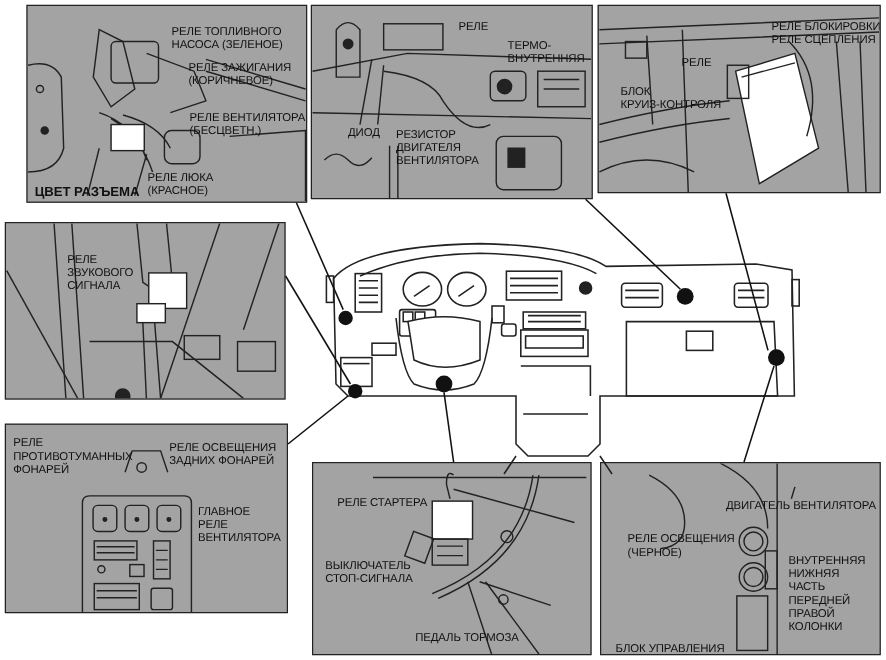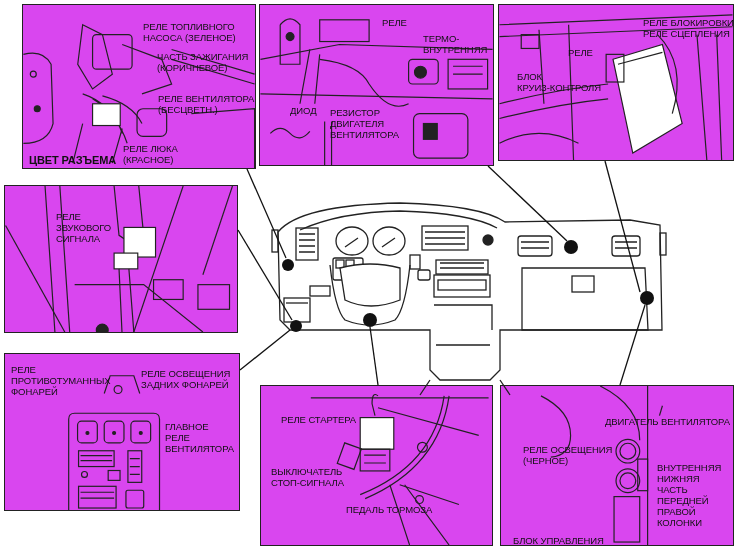--- a/index.html
+++ b/index.html
@@ -1,17 +1,17 @@
 <!DOCTYPE html>
 <html><head>
 <meta charset="utf-8">
 <style>
   html,body{margin:0;padding:0;background:#fff;}
   body{width:738px;height:550px;position:relative;overflow:hidden;font-family:"Liberation Sans",sans-serif;color:#111;}
-  .panel{position:absolute;border:1.5px solid #222;background:#d946ef;box-sizing:border-box;overflow:hidden;text-decoration:underline;}
+  .panel{position:absolute;border:1.5px solid #222;background:#a3a3a3;box-sizing:border-box;overflow:hidden;text-decoration:underline;}
   .lbl{position:absolute;font-size:9.5px;line-height:11px;letter-spacing:-0.1px;white-space:pre;color:#111;background:transparent;}
   .lbl.bold{font-weight:bold;font-size:11px;}
   svg.art{position:absolute;left:0;top:0;width:100%;height:100%;}
   svg.art *{fill:none;stroke:#222;stroke-width:1.2;}
   svg.art .f{fill:#222;}
   svg.art .w{fill:#fff;}
   #overlay{position:absolute;left:0;top:0;width:738px;height:550px;pointer-events:none;}
   #overlay line{stroke:#111;stroke-width:1.3;}
 </style>
 </head>
@@ -27,21 +27,21 @@
     <path d="M100 40 L140 55 L150 80 L120 90"></path>
     <path d="M60 90 Q90 100 100 130 M70 95 Q95 110 105 140 M80 92 Q110 100 120 120"></path>
     <rect x="70" y="100" width="28" height="22" class="w"></rect>
     <rect x="115" y="105" width="30" height="28" rx="6"></rect>
     <path d="M150 45 L234 70 M150 55 L234 80"></path>
     <path d="M170 110 L234 105 L234 165"></path>
     <path d="M50 160 L60 120 M90 160 L100 125"></path>
   </svg>
   <span class="lbl" style="left:120px;top:16px;">РЕЛЕ ТОПЛИВНОГО
 НАСОСА (ЗЕЛЕНОЕ)</span>
-  <span class="lbl" style="left:134px;top:46px;">ЧАСТЬ ЗАЖИГАНИЯ
+  <span class="lbl" style="left:134px;top:46px;">РЕЛЕ ЗАЖИГАНИЯ
 (КОРИЧНЕВОЕ)</span>
   <span class="lbl" style="left:135px;top:88px;">РЕЛЕ ВЕНТИЛЯТОРА
 (БЕСЦВЕТН.)</span>
   <span class="lbl" style="left:100px;top:138px;">РЕЛЕ ЛЮКА
 (КРАСНОЕ)</span>
   <span class="lbl bold" style="left:6px;top:150px;text-align:right;">ЦВЕТ РАЗЪЕМА</span>
 </div>
 
 <div class="panel" style="left:259px;top:4px;width:235px;height:162px;">
   <svg class="art" viewBox="0 0 235 162">
@@ -154,21 +154,21 @@
     <path d="M185 10 Q175 80 100 110"></path>
     <path d="M190 10 Q180 82 105 114"></path>
     <path d="M140 100 L200 120"></path>
     <path d="M145 100 L190 161 M130 100 L150 161"></path>
     <circle cx="160" cy="115" r="4"></circle>
     <circle cx="163" cy="62" r="5"></circle>
   </svg>
   <span class="lbl" style="left:20px;top:28px;">РЕЛЕ СТАРТЕРА</span>
   <span class="lbl" style="left:10px;top:80px;">ВЫКЛЮЧАТЕЛЬ
 СТОП-СИГНАЛА</span>
-  <span class="lbl" style="left:38px;top:118px;padding-left:47px;">ПЕДАЛЬ ТОРМОЗА</span>
+  <span class="lbl" style="left:38px;top:140px;padding-left:47px;">ПЕДАЛЬ ТОРМОЗА</span>
 </div>
 
 <div class="panel" style="left:500px;top:385px;width:234px;height:161px;padding-left:17px;">
   <svg class="art" viewBox="0 0 234 161">
     <path d="M40 10 Q70 25 70 50 Q70 70 50 72"></path>
     <path d="M100 0 Q140 20 140 55"></path>
     <path d="M148 0 V161"></path>
     <circle cx="128" cy="66" r="12"></circle>
       <circle cx="128" cy="66" r="8"></circle>
     <circle cx="128" cy="96" r="12"></circle>

